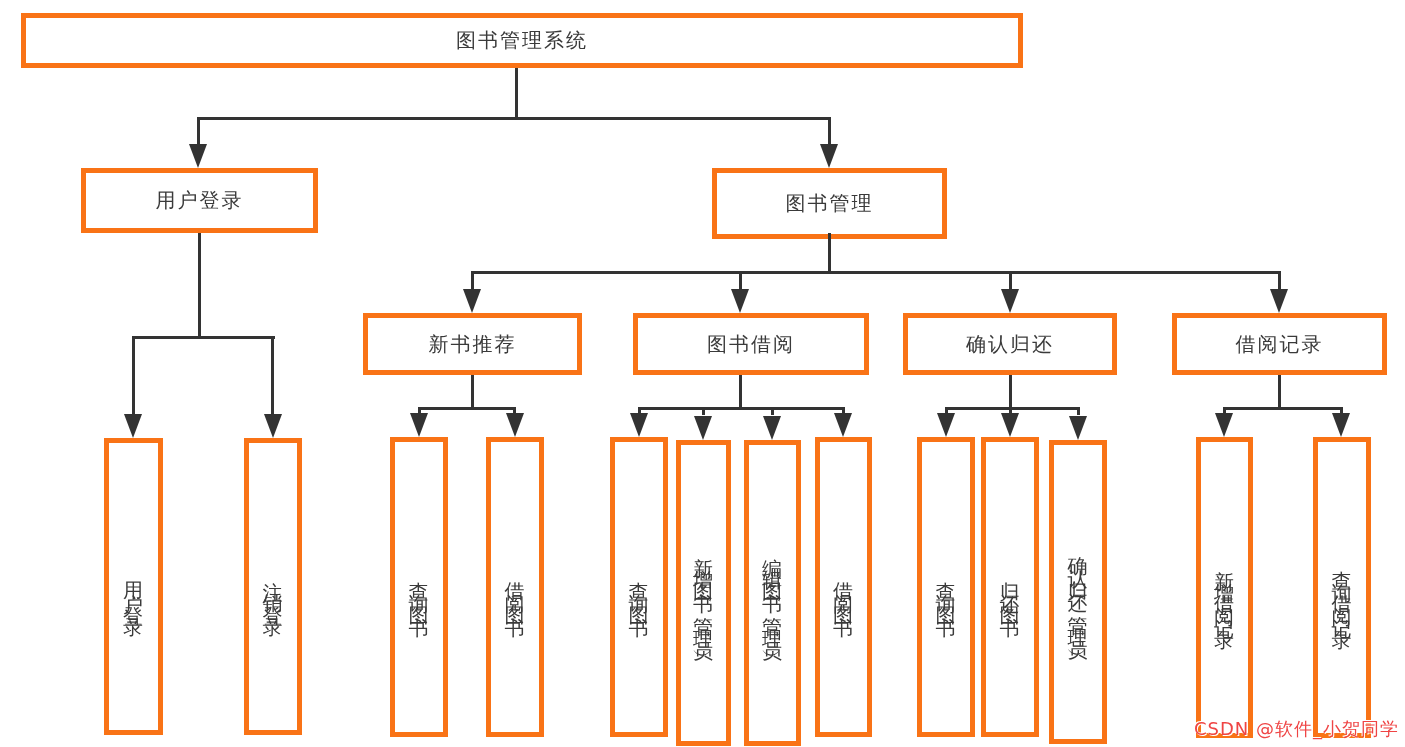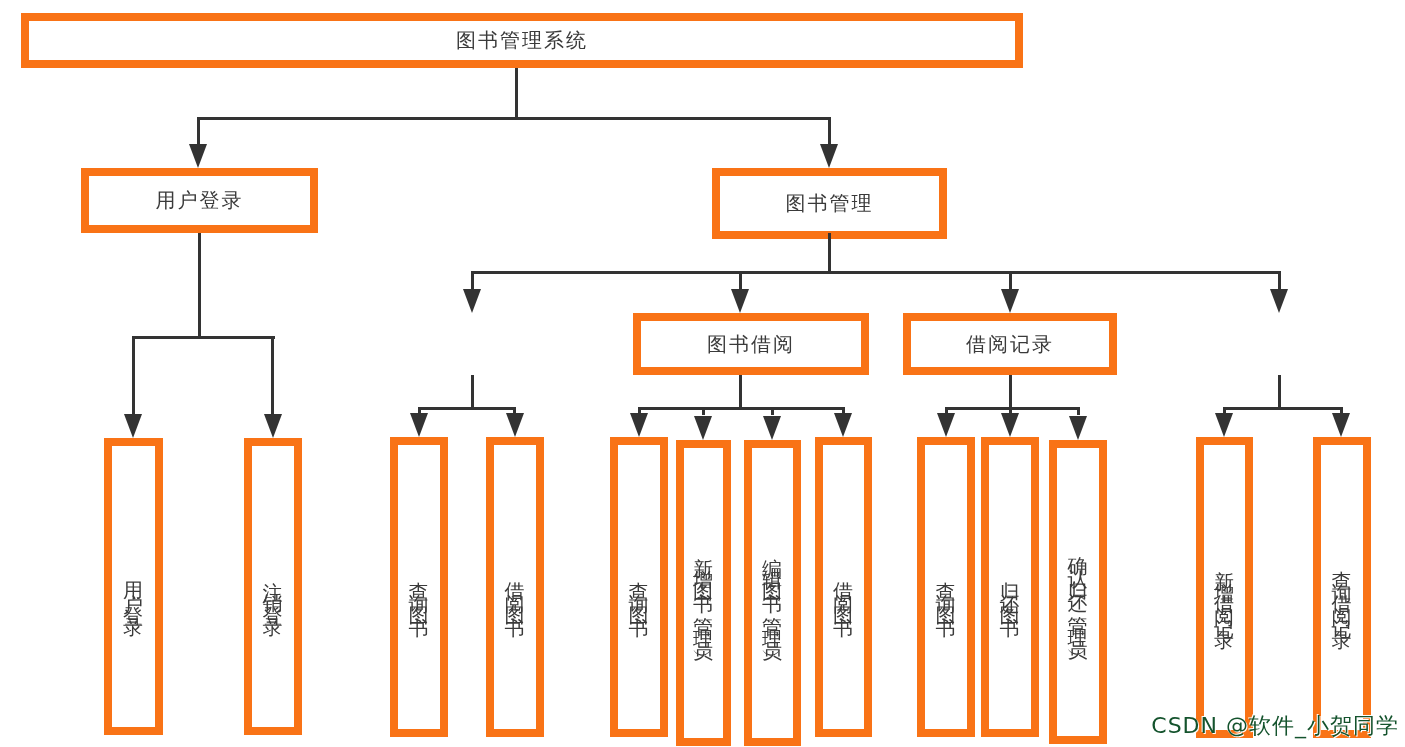--- a/index.html
+++ b/index.html
@@ -11,21 +11,21 @@
   .canvas {
     position: relative;
     width: 1405px;
     height: 747px;
     background: #ffffff;
     overflow: hidden;
   }
   .box {
     position: absolute;
     box-sizing: border-box;
-    border: 8px solid #f97316;
+    border: 5px solid #f97316;
     background: #ffffff;
     color: #3a3a3a;
     display: flex;
     align-items: center;
     justify-content: center;
     font-size: 20px;
     letter-spacing: 2px;
   }
   .vbox {
     writing-mode: vertical-lr;
@@ -43,22 +43,22 @@
     width: 0;
     height: 0;
     border-left: 9px solid transparent;
     border-right: 9px solid transparent;
     border-top: 24px solid #333333;
   }
   .watermark {
     position: absolute;
     right: 6px;
     bottom: 6px;
-    font-size: 22px;
-    color: #14532d;
+    font-size: 18px;
+    color: #ef4444;
     text-shadow: 1px 1px 0 #ffffff, -1px -1px 0 #ffffff;
     letter-spacing: 1px;
   }
 </style>
 </head>
 <body>
 
 <div class="canvas">
 
   <div class="box" style="left:21px;top:13px;width:1002px;height:55px">图书管理系统</div>
@@ -84,22 +84,24 @@
   <div class="hline" style="left:471px;top:271px;width:810px;height:3px"></div>
   <div class="vline" style="left:471px;top:271px;width:3px;height:20px"></div>
   <div class="arr" style="left:463px;top:289px"></div>
   <div class="vline" style="left:739px;top:271px;width:3px;height:20px"></div>
   <div class="arr" style="left:731px;top:289px"></div>
   <div class="vline" style="left:1009px;top:271px;width:3px;height:20px"></div>
   <div class="arr" style="left:1001px;top:289px"></div>
   <div class="vline" style="left:1278px;top:271px;width:3px;height:20px"></div>
   <div class="arr" style="left:1270px;top:289px"></div>
 
+  <div class="box" style="left:363px;top:313px;width:219px;height:62px">新书推荐</div>
   <div class="box" style="left:633px;top:313px;width:236px;height:62px">图书借阅</div>
-  <div class="box" style="left:903px;top:313px;width:214px;height:62px">借阅记录</div>
+  <div class="box" style="left:903px;top:313px;width:214px;height:62px">确认归还</div>
+  <div class="box" style="left:1172px;top:313px;width:215px;height:62px">借阅记录</div>
 
   <div class="vline" style="left:471px;top:375px;width:3px;height:32px"></div>
   <div class="hline" style="left:418px;top:407px;width:98px;height:3px"></div>
   <div class="vline" style="left:418px;top:407px;width:3px;height:8px"></div>
   <div class="arr" style="left:410px;top:413px"></div>
   <div class="vline" style="left:513px;top:407px;width:3px;height:8px"></div>
   <div class="arr" style="left:506px;top:413px"></div>
 
   <div class="vline" style="left:739px;top:375px;width:3px;height:32px"></div>
   <div class="hline" style="left:638px;top:407px;width:207px;height:3px"></div>

